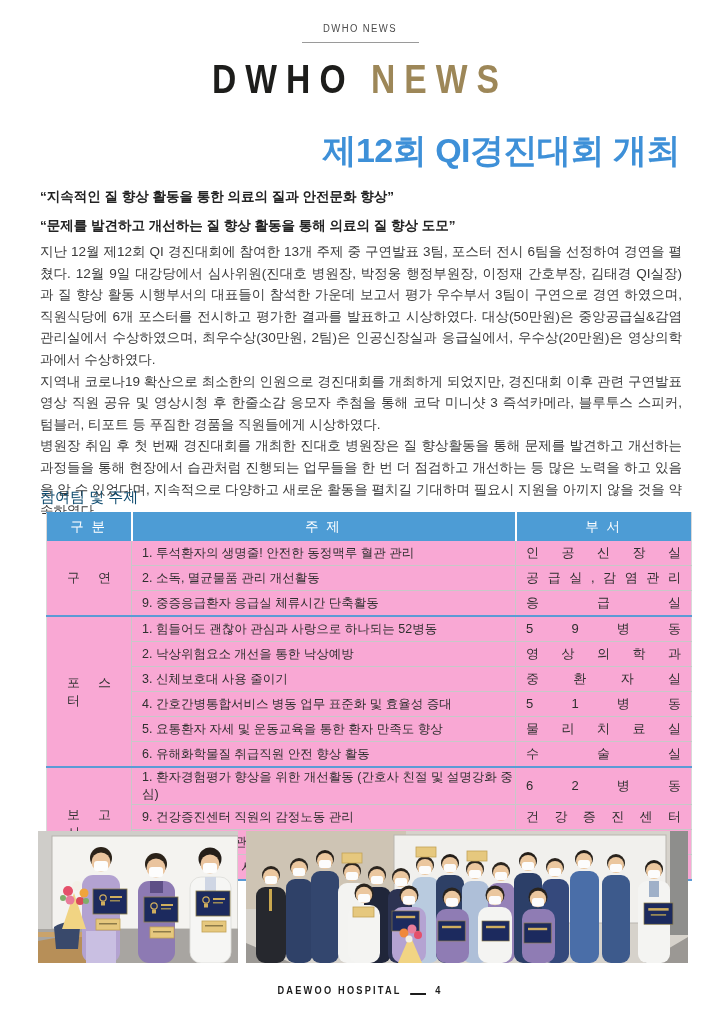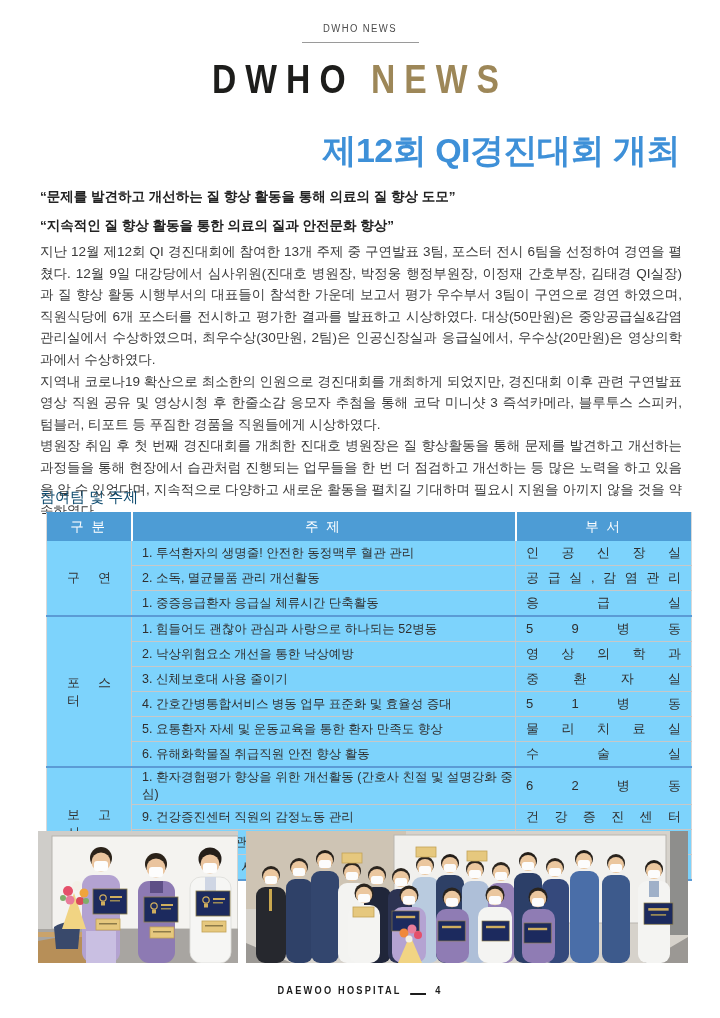--- a/index.html
+++ b/index.html
@@ -27,21 +27,21 @@
 
   
   .tbl-heading{position:absolute;top:488px;left:40px;font-size:15px;color:#0c4a6e;}
   .tbl-wrap{position:absolute;top:512px;left:38px;}
   table{border-collapse:collapse;table-layout:fixed;width:645px;
         border-left:1px solid #d9d9d9;border-right:1px solid #d9d9d9;
         border-top:1px solid #4d9cd5;margin-left:8px;}
   thead th{background:#4d9cd5;color:#fff;font-weight:400;font-size:13.5px;
            height:26px;letter-spacing:2px;}
   thead th + th{border-left:2px solid #fff;}
-  tbody td{height:22px;font-size:12.5px;color:#2f2f2f;background:#7dd3fc;
+  tbody td{height:22px;font-size:12.5px;color:#2f2f2f;background:#f9a8d4;
            border-bottom:1px solid #c8c8c8;vertical-align:middle;}
   td.cat{text-align:justify;text-align-last:justify;padding:0 20px;font-size:13px;
          border-right:1px solid #c8c8c8;border-bottom:2px solid #5b9bd5;color:#333;}
   td.topic{padding-left:10px;border-right:1px solid #c8c8c8;}
   td.dept{padding:0 10px;text-align:justify;text-align-last:justify;font-size:13px;}
   tr.group-end td{border-bottom:2px solid #5b9bd5;}
 
   
   .photo{position:absolute;top:831px;height:132px;}
   #photo-left{left:38px;width:200px;}
@@ -63,22 +63,22 @@
   <div class="kicker">DWHO NEWS</div>
   <div class="kicker-line"></div>
   <div class="logo">
     <span class="dwho">DWHO</span>
     <span class="news">NEWS</span>
   </div>
 
   <div class="title">제12회 QI경진대회 개최</div>
 
   <div class="quotes">
+    <p class="quote">“지속적인 질 향상 활동을 통한 의료의 질과 안전문화 향상”</p>
     <p class="quote">“문제를 발견하고 개선하는 질 향상 활동을 통해 의료의 질 향상 도모”</p>
-    <p class="quote">“지속적인 질 향상 활동을 통한 의료의 질과 안전문화 향상”</p>
   </div>
 
   <div class="bodytext">
     <p class="para">지난 12월 제12회 QI 경진대회에 참여한 13개 주제 중 구연발표 3팀, 포스터 전시 6팀을 선정하여 경연을 펼쳤다. 12월 9일 대강당에서 심사위원(진대호 병원장, 박정웅 행정부원장, 이정재 간호부장, 김태경 QI실장)과 질 향상 활동 시행부서의 대표들이 참석한 가운데 보고서 평가 우수부서 3팀이 구연으로 경연 하였으며, 직원식당에 6개 포스터를 전시하고 평가한 결과를 발표하고 시상하였다. 대상(50만원)은 중앙공급실&amp;감염관리실에서 수상하였으며, 최우수상(30만원, 2팀)은 인공신장실과 응급실에서, 우수상(20만원)은 영상의학과에서 수상하였다.</p>
     <p class="para">지역내 코로나19 확산으로 최소한의 인원으로 경진대회를 개최하게 되었지만, 경진대회 이후 관련 구연발표 영상 직원 공유 및 영상시청 후 한줄소감 응모자 추첨을 통해 코닥 미니샷 3 즉석카메라, 블루투스 스피커, 텀블러, 티포트 등 푸짐한 경품을 직원들에게 시상하였다.</p>
     <p class="para">병원장 취임 후 첫 번째 경진대회를 개최한 진대호 병원장은 질 향상활동을 통해 문제를 발견하고 개선하는 과정들을 통해 현장에서 습관처럼 진행되는 업무들을 한 번 더 점검하고 개선하는 등 많은 노력을 하고 있음을 알 수 있었다며, 지속적으로 다양하고 새로운 활동을 펼치길 기대하며 필요시 지원을 아끼지 않을 것을 약속하였다.</p>
   </div>
 
   <div class="tbl-heading">참여팀 및 주제</div>
 
@@ -101,21 +101,21 @@
         <tr>
           <td class="cat" rowspan="3">구 연</td>
           <td class="topic">1. 투석환자의 생명줄! 안전한 동정맥루 혈관 관리</td>
           <td class="dept">인 공 신 장 실</td>
         </tr>
         <tr>
           <td class="topic">2. 소독, 멸균물품 관리 개선활동</td>
           <td class="dept">공 급 실 , 감 염 관 리</td>
         </tr>
         <tr class="group-end">
-          <td class="topic">1. 중증응급환자 응급실 체류시간 단축활동</td>
+          <td class="topic">9. 중증응급환자 응급실 체류시간 단축활동</td>
           <td class="dept">응 급 실</td>
         </tr>
 
         <tr>
           <td class="cat" rowspan="6">포 스 터</td>
           <td class="topic">1. 힘들어도 괜찮아 관심과 사랑으로 하나되는 52병동</td>
           <td class="dept">5 9 병 동</td>
         </tr>
         <tr>
           <td class="topic">2. 낙상위험요소 개선을 통한 낙상예방</td>

